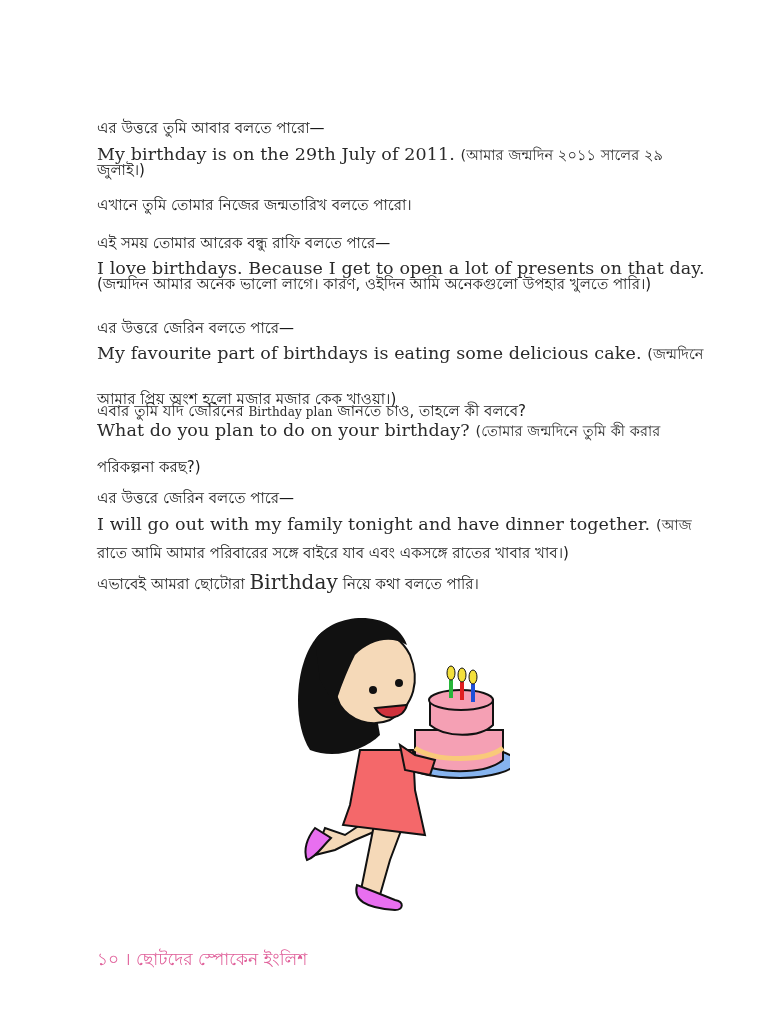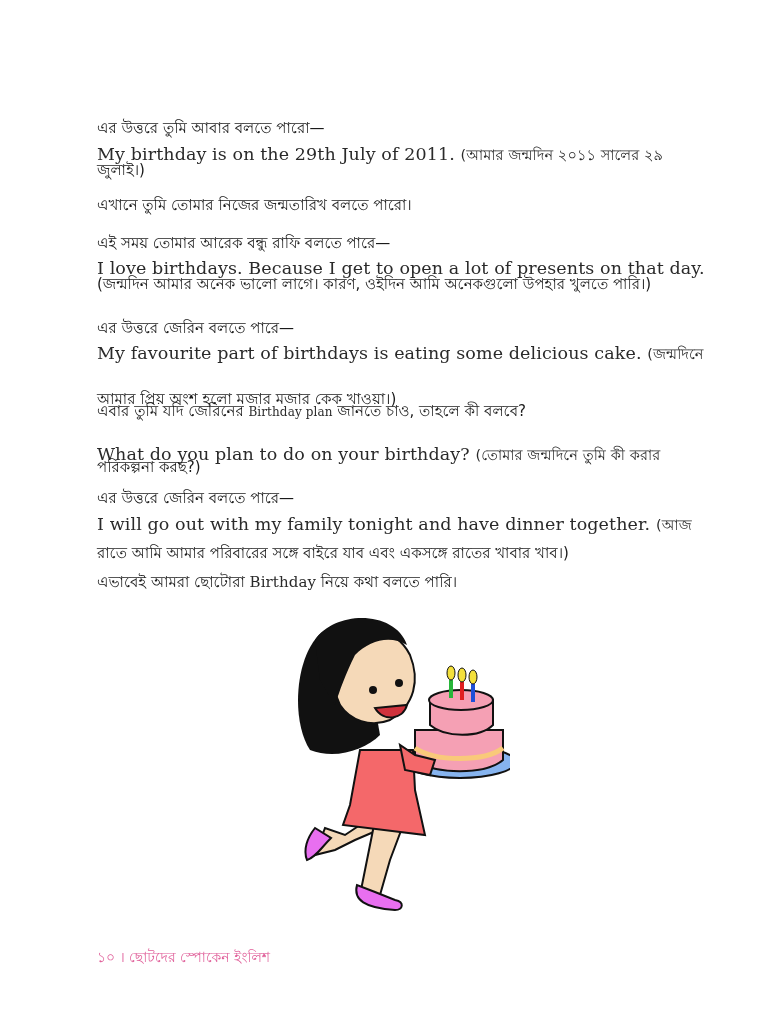--- a/index.html
+++ b/index.html
@@ -3,21 +3,21 @@
 <meta charset="utf-8">
 <style>
   html, body { margin: 0; padding: 0; background: #ffffff; }
   body { width: 781px; height: 1024px; position: relative; overflow: hidden;
          font-family: "DejaVu Sans", sans-serif; color: #222; }
   .page { position: absolute; left: 97px; top: 0; width: 590px; }
   .line { position: absolute; left: 0; white-space: nowrap; }
   .bn { font-size: 15px; color: #1a1a1a; }
   .en { font-family: "DejaVu Serif", serif; font-size: 17.5px; color: #2a2a2a; letter-spacing: 0.1px; text-align: right; }
   .en .bnin { font-family: "DejaVu Sans", sans-serif; font-size: 14.5px; }
-  .footer { position: absolute; left: 97px; top: 946px; font-size: 14px; color: #e0609a; }
+  .footer { position: absolute; left: 97px; top: 946px; font-size: 17px; color: #e0609a; }
   .illus { position: absolute; left: 295px; top: 610px; width: 215px; height: 310px; }
 </style>
 </head>
 <body>
 
 <div class="page">
   <div class="line bn" style="top:116px">এর উত্তরে তুমি আবার বলতে পারো—</div>
 
   <div class="line en" style="top:144px">
     <span>My birthday is on the 29th July of 2011.</span>
@@ -38,37 +38,37 @@
     <span class="bnin">(জন্মদিনে</span>
   </div>
   <div class="line bn" style="top:387px">আমার প্রিয় অংশ হলো মজার মজার কেক খাওয়া।)</div>
 
   <div class="line bn" style="top:399px">
     <span>এবার তুমি যদি জেরিনের</span>
     <span class="en" style="font-size:12px">Birthday plan</span>
     <span>জানতে চাও, তাহলে কী বলবে?</span>
   </div>
 
-  <div class="line en" style="top:444px">
+  <div class="line en" style="top:420px">
     <span>What do you plan to do on your birthday?</span>
     <span class="bnin">(তোমার জন্মদিনে তুমি কী করার</span>
   </div>
   <div class="line bn" style="top:455px">পরিকল্পনা করছ?)</div>
 
   <div class="line bn" style="top:486px">এর উত্তরে জেরিন বলতে পারে—</div>
 
   <div class="line en" style="top:514px">
     <span>I will go out with my family tonight and have dinner together.</span>
     <span class="bnin">(আজ</span>
   </div>
   <div class="line bn" style="top:541px">রাতে আমি আমার পরিবারের সঙ্গে বাইরে যাব এবং একসঙ্গে রাতের খাবার খাব।)</div>
 
   <div class="line bn" style="top:570px">
     <span>এভাবেই আমরা ছোটোরা</span>
-    <span class="en" style="font-size:15px">Birthday</span>
+    <span class="en" style="font-size:20px">Birthday</span>
     <span>নিয়ে কথা বলতে পারি।</span>
   </div>
 </div>
 
 <svg class="illus" viewBox="0 0 215 310">
 
   <path d="M80 205 L50 225 L30 218 L20 245 L40 240 L60 230 L95 215 Z" fill="#f5d9b8" stroke="#111" stroke-width="2"></path>
   <path d="M20 218 C12 228 8 240 12 250 C20 248 26 238 36 228 Z" fill="#e86ff0" stroke="#111" stroke-width="2"></path>
 
   <path d="M80 210 L70 260 L65 285 L85 285 L95 250 L110 210 Z" fill="#f5d9b8" stroke="#111" stroke-width="2"></path>

